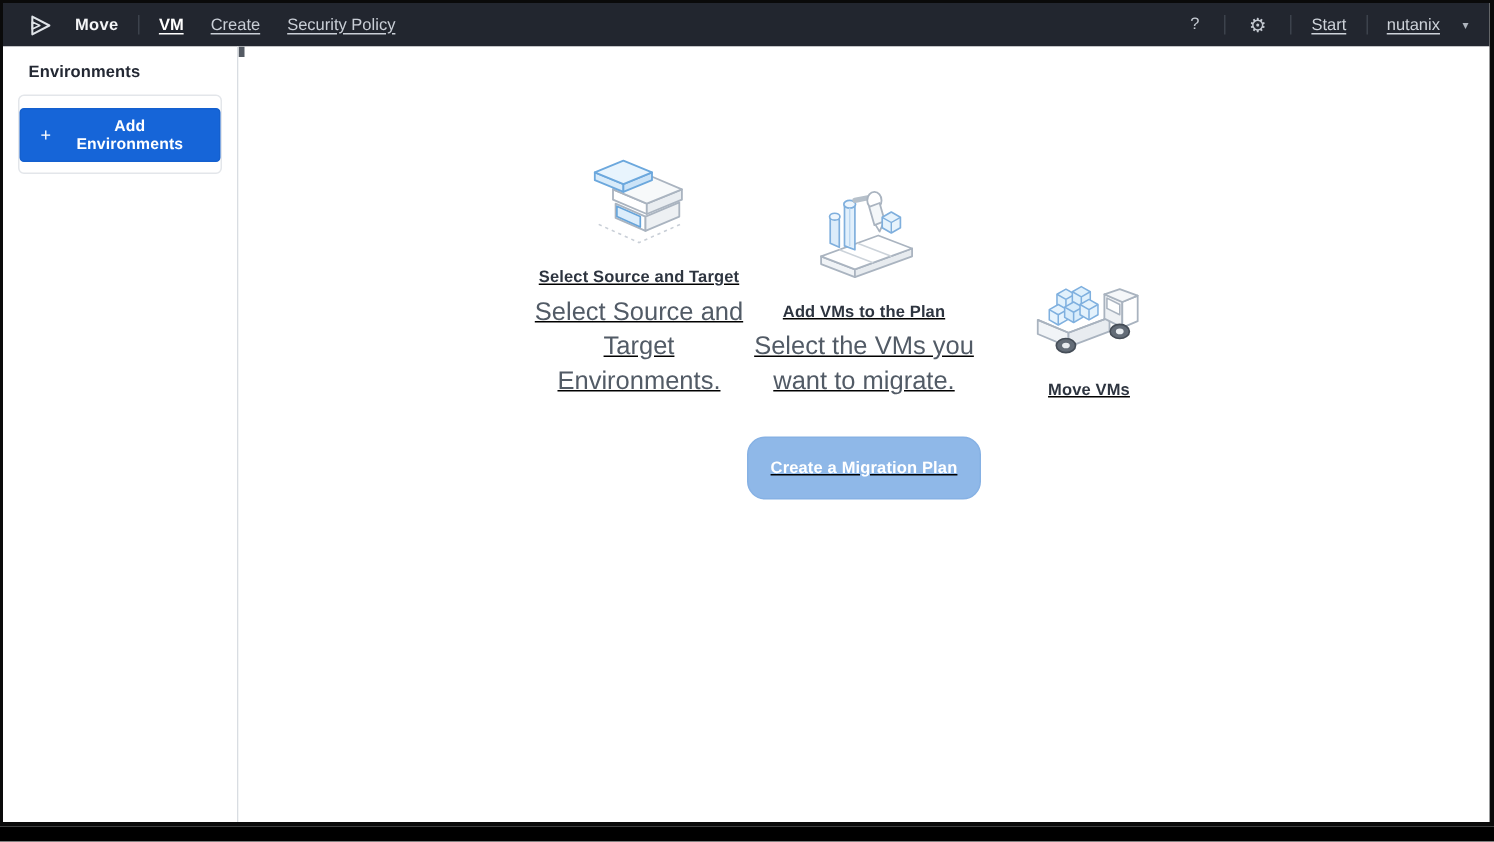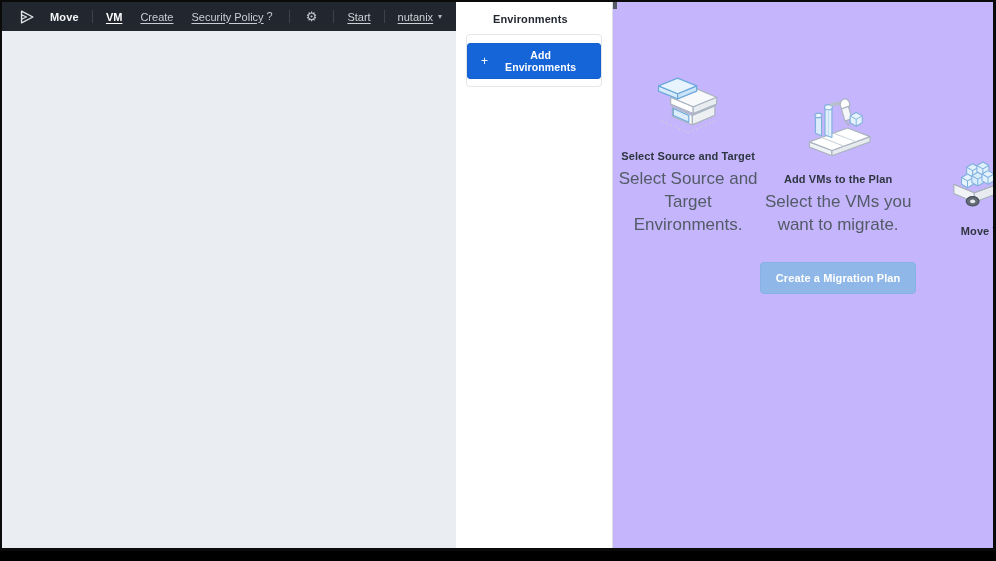--- a/index.html
+++ b/index.html
@@ -6,21 +6,21 @@
   html, body { width: 996px; height: 561px; }
   body {
     font-family: "Liberation Sans", sans-serif;
     background: #000;
   }
   .frame {
     width: 996px; height: 551px;
     border: 2px solid #0a0a0a;
     border-right-width: 3px;
     border-bottom-width: 3px;
-    display: flex; flex-direction: row;
+    display: flex; flex-direction: column;
     background: #eaedf1;
     overflow: hidden;
   }
 
   
   .navbar {
     height: 29px; flex: 0 0 29px;
     background: #22262f;
     display: flex; align-items: center;
     padding: 0 14px 0 15px;
@@ -42,56 +42,56 @@
   .nav-right { display: flex; align-items: center; }
   .nav-icon-btn {
     color: #c3c8d0; cursor: pointer; font-size: 11px; line-height: 1;
     padding: 2px 3px;
   }
   .gear { font-size: 13px; }
   .nav-link {
     color: #cdd2d9; text-decoration: underline; text-underline-offset: 2px;
     cursor: pointer; white-space: nowrap;
   }
-  .user-menu { display: flex; align-items: center; gap: 5px; cursor: pointer; }
+  .user-menu { display: flex; align-items: center; gap: 15px; cursor: pointer; }
   .caret { color: #aeb4bd; font-size: 8px; line-height: 1; }
 
   
   .content { flex: 1; display: flex; min-height: 0; position: relative; }
 
   .sidebar {
     width: 157px; flex: 0 0 157px;
     background: #ffffff;
     border-right: 1px solid #d9dde2;
     padding: 11px 10px;
   }
   .sidebar-title {
     font-size: 11px; font-weight: bold; color: #232833;
-    padding-left: 7px; letter-spacing: .1px; margin-left: 20px;
+    padding-left: 7px; letter-spacing: .1px;
   }
   .env-card {
     margin-top: 9px;
     background: #fff;
     border: 1px solid #e3e6ea;
     border-radius: 4px;
     height: 53px;
     display: flex; align-items: center; justify-content: center;
   }
   .add-env-btn {
     background: #1665d8; color: #fff;
     border: 1px solid #1460cf; border-radius: 3px;
     font-family: "Liberation Sans", sans-serif;
     font-size: 10.5px; font-weight: bold;
     padding: 5px 13px;
     display: flex; align-items: center; gap: 6px;
     cursor: pointer; letter-spacing: .1px;
   }
   .plus-glyph { font-size: 12px; font-weight: normal; line-height: 1; }
 
-  .main { flex: 1; background: #c4b5fd; position: relative; overflow: hidden; }
+  .main { flex: 1; background: #ffffff; position: relative; overflow: hidden; text-decoration: underline; }
   .scrollbar-thumb {
     position: absolute; left: 0; top: 0; width: 4px; height: 7px;
     background: #555b64;
   }
 
   .steps-row {
     display: flex; justify-content: center; align-items: flex-end;
     gap: 0; padding-top: 64px;
   }
   .step { width: 150px; text-align: center; }
@@ -102,24 +102,24 @@
   .step-title {
     font-size: 11px; font-weight: bold; color: #2e3540; letter-spacing: .1px;
   }
   .step-desc {
     margin-top: 6px;
     font-size: 17px; color: #525b66; line-height: 1.35;
   }
   .create-row { display: flex; justify-content: center; margin-top: 25px; }
   .create-btn {
     background: #8fb8e8; color: #ffffff;
-    border: 1px solid #86b1e4; border-radius: 4px;
+    border: 1px solid #86b1e4; border-radius: 12px;
     font-family: "Liberation Sans", sans-serif;
     font-size: 11px; font-weight: bold; letter-spacing: .1px;
-    padding: 9px 15px; cursor: pointer;
+    padding: 14px 15px; cursor: pointer;
   }
 
   svg { display: block; }
 </style>
 </head>
 <body>
 
 <div class="frame">
 
   <div class="navbar">

